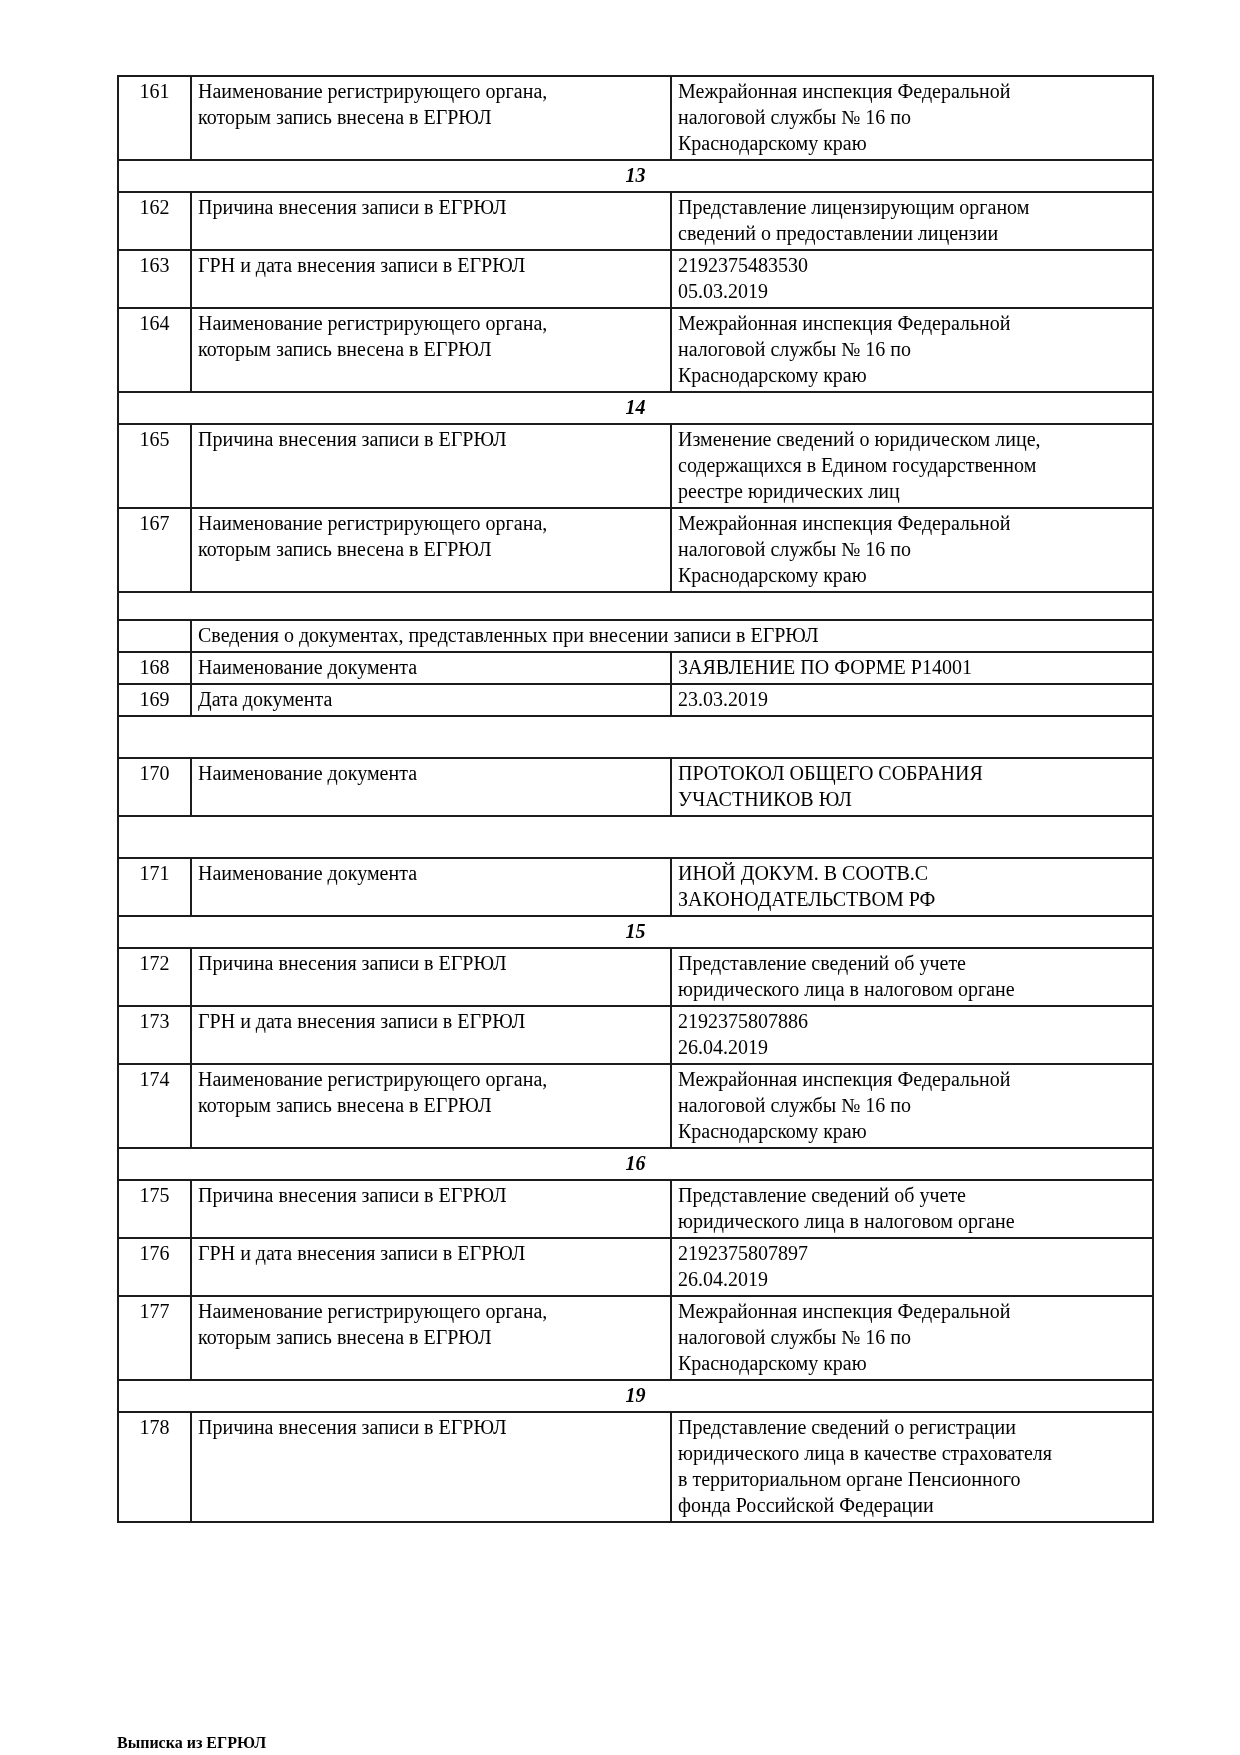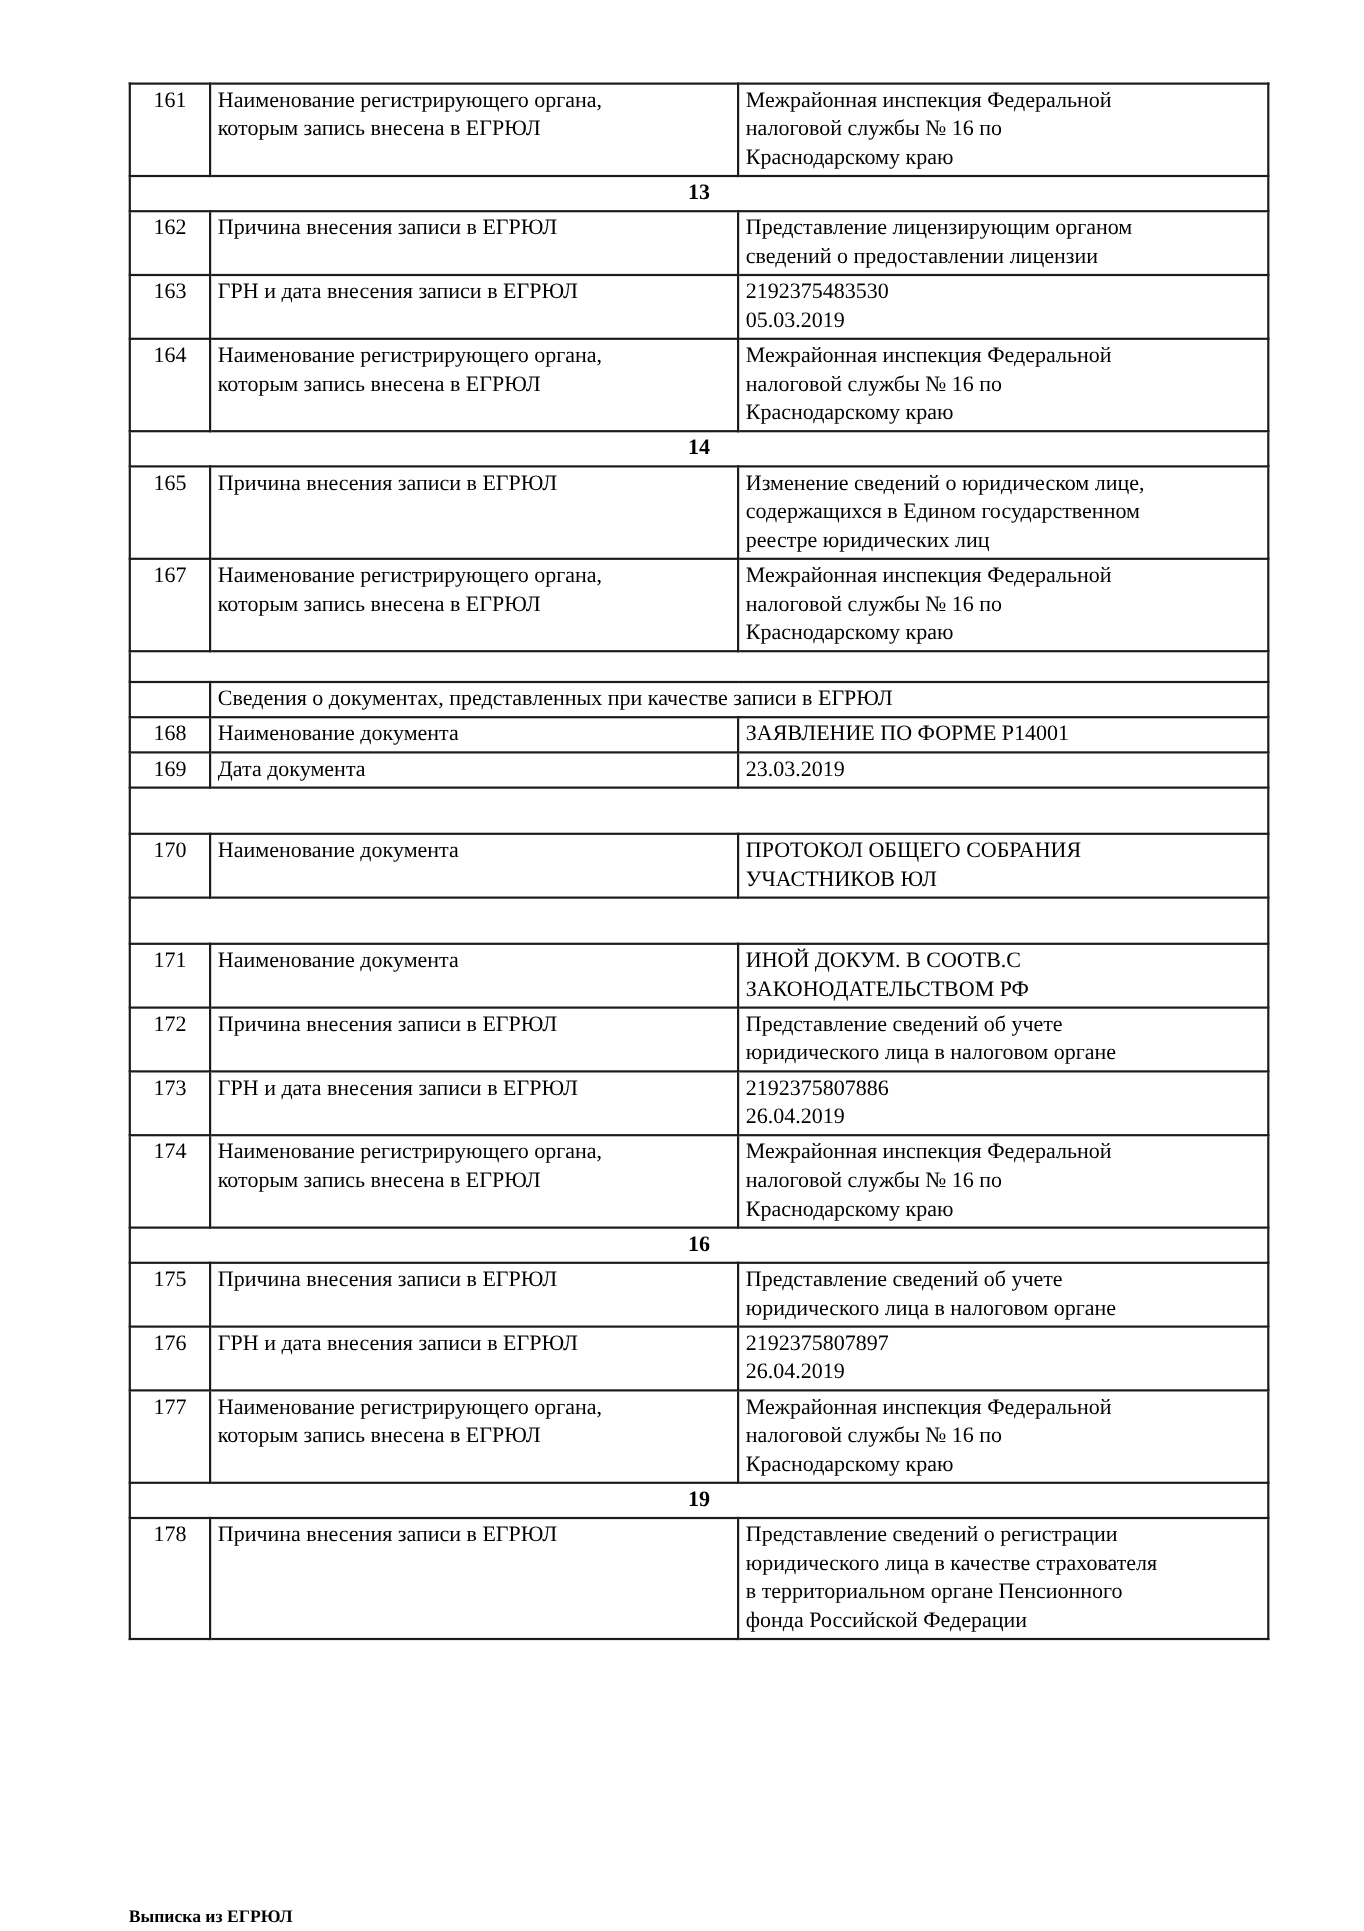--- a/index.html
+++ b/index.html
@@ -38,20 +38,21 @@
   }
   td.num {
     text-align: center;
     padding-left: 2px;
     padding-right: 2px;
   }
   tr.section-row td {
     text-align: center;
     font-weight: bold;
     white-space: normal;
+    font-style: italic;
   }
   tr.spacer-row td {
     height: 26px;
     padding: 0;
   }
   tr.spacer-row.tall td {
     height: 40px;
   }
   .footer {
     position: absolute;
@@ -127,21 +128,21 @@
 которым запись внесена в ЕГРЮЛ</td>
           <td>Межрайонная инспекция Федеральной
 налоговой службы № 16 по
 Краснодарскому краю</td>
         </tr>
         <tr class="spacer-row">
           <td colspan="3"></td>
         </tr>
         <tr>
           <td class="num"></td>
-          <td colspan="2">Сведения о документах, представленных при качестве записи в ЕГРЮЛ</td>
+          <td colspan="2">Сведения о документах, представленных при внесении записи в ЕГРЮЛ</td>
         </tr>
         <tr>
           <td class="num">168</td>
           <td>Наименование документа</td>
           <td>ЗАЯВЛЕНИЕ ПО ФОРМЕ Р14001</td>
         </tr>
         <tr>
           <td class="num">169</td>
           <td>Дата документа</td>
           <td>23.03.2019</td>
@@ -156,20 +157,23 @@
 УЧАСТНИКОВ ЮЛ</td>
         </tr>
         <tr class="spacer-row tall">
           <td colspan="3"></td>
         </tr>
         <tr>
           <td class="num">171</td>
           <td>Наименование документа</td>
           <td>ИНОЙ ДОКУМ. В СООТВ.С
 ЗАКОНОДАТЕЛЬСТВОМ РФ</td>
+        </tr>
+        <tr class="section-row">
+          <td colspan="3">15</td>
         </tr>
         <tr>
           <td class="num">172</td>
           <td>Причина внесения записи в ЕГРЮЛ</td>
           <td>Представление сведений об учете
 юридического лица в налоговом органе</td>
         </tr>
         <tr>
           <td class="num">173</td>
           <td>ГРН и дата внесения записи в ЕГРЮЛ</td>

